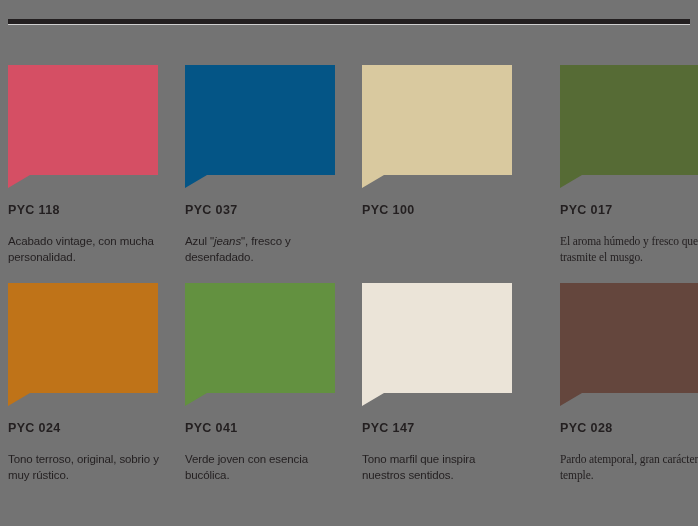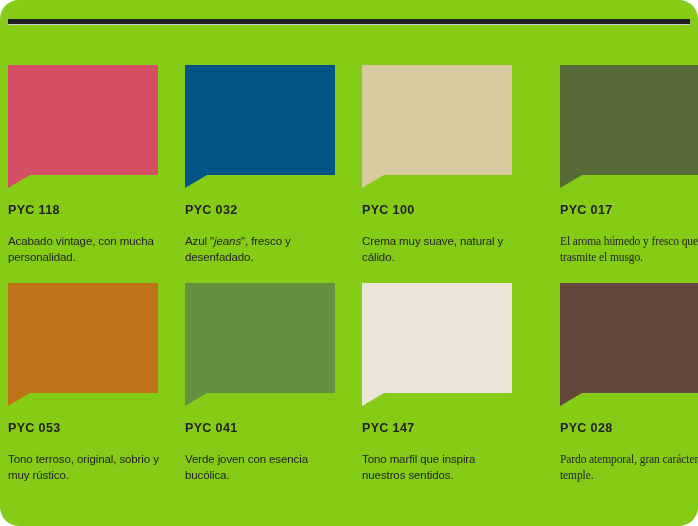--- a/index.html
+++ b/index.html
@@ -80,21 +80,21 @@
     width: 158px;
   }
   .card.col3 .card-desc { width: 156px; font-family: Liberation Serif, serif; }
   .card-desc i {
     font-style: italic;
   }
 </style>
 </head>
 <body>
 
-<div class="page" style="background: #84cc16; border-radius: 19px;">
+<div class="page" style="background: #737373;">
 
   <div class="top-rule" style="background: rgb(35, 31, 32);"></div>
 
   <div class="grid">
 
     <div class="card col0 row0">
       <div class="swatch">
         <svg viewBox="0 0 150 123" preserveAspectRatio="none">
           <path d="M0,0 L150,0 L150,110 L22,110 L0,123 Z" fill="#d54f64"></path>
         </svg>
@@ -102,51 +102,50 @@
       <div class="card-label">PYC 118</div>
       <div class="card-desc">Acabado vintage, con mucha personalidad.</div>
     </div>
 
     <div class="card col1 row0">
       <div class="swatch">
         <svg viewBox="0 0 150 123" preserveAspectRatio="none">
           <path d="M0,0 L150,0 L150,110 L22,110 L0,123 Z" fill="#045586"></path>
         </svg>
       </div>
-      <div class="card-label">PYC 032</div>
+      <div class="card-label">PYC 037</div>
       <div class="card-desc">Azul "<i>jeans</i>", fresco y desenfadado.</div>
     </div>
 
     <div class="card col2 row0">
       <div class="swatch">
         <svg viewBox="0 0 150 123" preserveAspectRatio="none">
           <path d="M0,0 L150,0 L150,110 L22,110 L0,123 Z" fill="#d9c99f"></path>
         </svg>
       </div>
       <div class="card-label">PYC 100</div>
-      <div class="card-desc">Crema muy suave, natural y cálido.</div>
     </div>
 
     <div class="card col3 row0">
       <div class="swatch">
         <svg viewBox="0 0 150 123" preserveAspectRatio="none">
           <path d="M0,0 L150,0 L150,110 L22,110 L0,123 Z" fill="#566b35"></path>
         </svg>
       </div>
       <div class="card-label">PYC 017</div>
       <div class="card-desc">El aroma húmedo y fresco que trasmite el musgo.</div>
     </div>
 
     <div class="card col0 row1">
       <div class="swatch">
         <svg viewBox="0 0 150 123" preserveAspectRatio="none">
           <path d="M0,0 L150,0 L150,110 L22,110 L0,123 Z" fill="#bf7318"></path>
         </svg>
       </div>
-      <div class="card-label">PYC 053</div>
+      <div class="card-label">PYC 024</div>
       <div class="card-desc">Tono terroso, original, sobrio y muy rústico.</div>
     </div>
 
     <div class="card col1 row1">
       <div class="swatch">
         <svg viewBox="0 0 150 123" preserveAspectRatio="none">
           <path d="M0,0 L150,0 L150,110 L22,110 L0,123 Z" fill="#639140"></path>
         </svg>
       </div>
       <div class="card-label">PYC 041</div>

